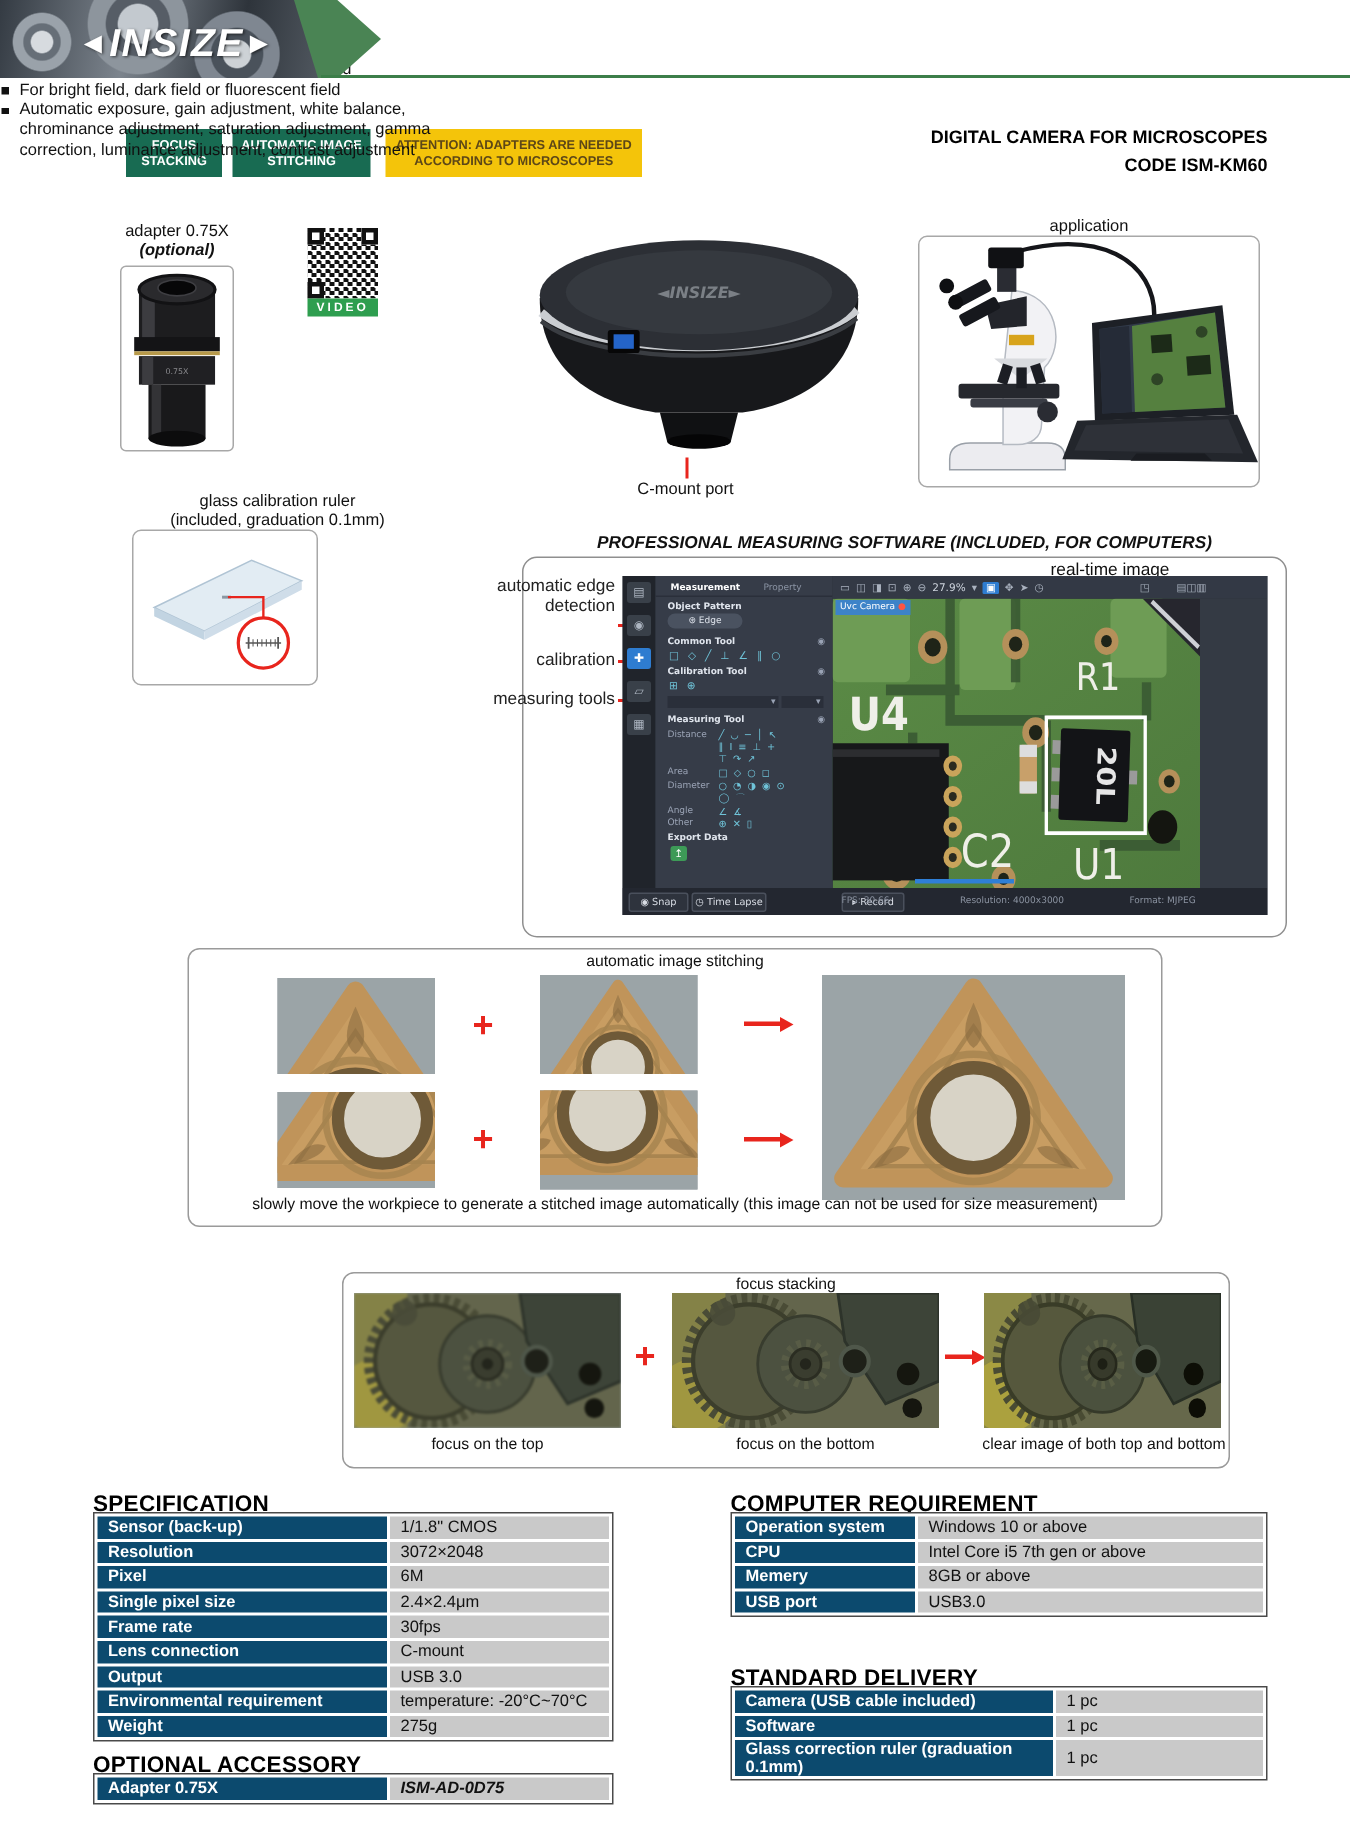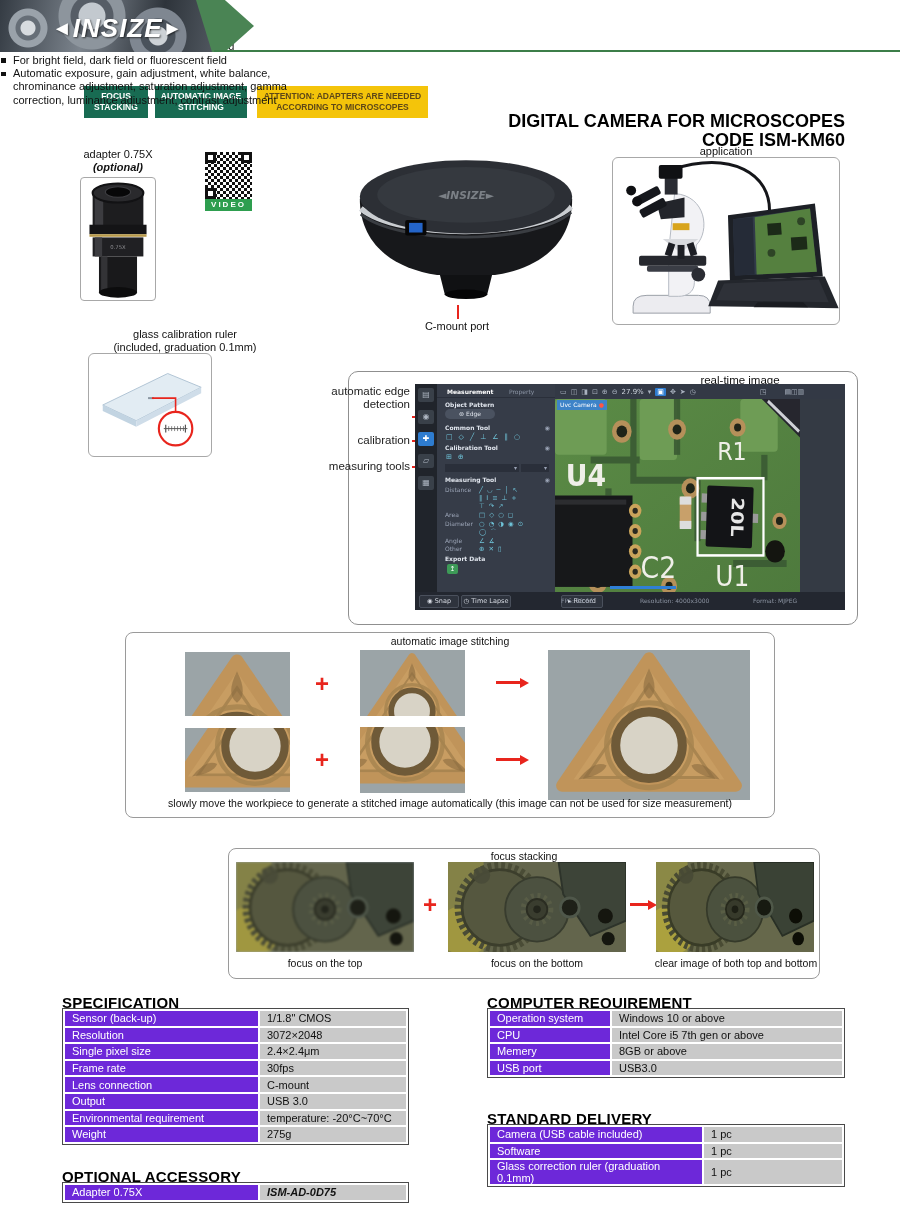--- a/index.html
+++ b/index.html
@@ -23,21 +23,21 @@
     clip-path:polygon(0 0,72% 0,100% 50%,72% 100%,0 100%);z-index:1;}
   #hdr-line{left:214px;top:50px;width:686px;height:2px;background:#3c7e49;z-index:1;}
   #brand{left:52px;top:13px;z-index:3;color:#fff;font-style:italic;font-weight:bold;font-size:26px;
     letter-spacing:1px;text-shadow:1px 1px 2px rgba(0,0,0,.6);}
   #brand .ar{font-style:normal;font-size:20px;vertical-align:2px;}
   
   .badge-g{background:#186b52;color:#fff;font-weight:bold;font-size:8.5px;line-height:1.3;
     display:flex;align-items:center;justify-content:center;text-align:center;}
   .badge-y{background:#f4c40a;color:#5d4717;font-weight:bold;font-size:8.5px;line-height:1.35;
     display:flex;flex-direction:column;align-items:center;justify-content:center;text-align:center;}
-  #title{right:55px;top:82px;text-align:right;font-weight:bold;font-size:18px;line-height:19px;color:#000;margin-top:30px;}
+  #title{right:55px;top:82px;text-align:right;font-weight:bold;font-size:12px;line-height:19px;color:#000;}
   
   .red-plus{color:#e8251d;font-weight:bold;font-size:24px;line-height:24px;}
   .r-arrow{position:absolute;width:24px;height:3px;background:#e8251d;}
   .r-arrow::after{content:'';position:absolute;left:100%;top:50%;transform:translateY(-50%);
     border-left:9px solid #e8251d;border-top:5px solid transparent;border-bottom:5px solid transparent;}
   .lead{position:absolute;background:#e8251d;}
   
   #features{left:62px;top:470px;width:300px;margin:0;padding:0;list-style:none;}
   #features li{position:relative;padding-left:13px;font-size:11px;line-height:13.4px;color:#111;}
   #features li::before{content:'';position:absolute;left:1px;top:4.5px;width:4.5px;height:4.5px;background:#111;}
@@ -63,21 +63,21 @@
   .sstat{position:absolute;top:5px;font-size:6px;color:#8b93a1;white-space:nowrap;}
   .uvctab{position:absolute;left:142px;top:16px;height:10px;background:#3d83c8;color:#fff;font-size:6px;
     line-height:10px;padding:0 3px;z-index:5;}
   .uvctab .x{color:#ff5544;font-weight:bold;}
   
   .imgbx{position:absolute;overflow:hidden;background:#9ba4a7;}
   .cap{font-size:10.5px;color:#111;}
   
   .dtable{border-collapse:separate;border-spacing:2px;background:#fff;border:1px solid #4a4a4a;table-layout:fixed;}
   .dtable td{font-size:11px;padding:0 7px;height:14.6px;vertical-align:middle;overflow:hidden;}
-  .dtable td.k{background:#6d28d9;color:#fff;font-weight:normal;margin-left:26px;}
+  .dtable td.k{background:#0c4a6e;color:#fff;font-weight:bold;margin-left:26px;}
   .dtable td.v{background:#c9c9c9;color:#111;}
   #sd-table td{line-height:12px;}
 </style>
 </head>
 <body>
 
 <div id="page">
 
   <svg width="0" height="0" style="position:absolute">
     <defs>
@@ -238,20 +238,21 @@
 
   <ul id="features">
       <li>To be used with computers</li>
       <li>Sony Exmor back-illuminated CMOS sensor</li>
       <li>USB3.0 transmission</li>
       <li>Measuring software for computers is included</li>
       <li>For bright field, dark field or fluorescent field</li>
       <li>Automatic exposure, gain adjustment, white balance, chrominance adjustment, saturation adjustment, gamma correction, luminance adjustment, contrast adjustment</li>
     </ul>
 
+  <div class="abs ctr b" style="left:348px;top:356px;width:510px;font-size:11.5px;">PROFESSIONAL MEASURING SOFTWARE (INCLUDED, FOR COMPUTERS)</div>
   <div class="abs bx" style="left:348px;top:371px;width:510px;height:254px;border-radius:10px;border-color:#8f8f8f;"></div>
 
   <div class="co" style="left:300px;top:385px;width:110px;">automatic edge detection</div>
   <div class="lead" style="left:412px;top:416px;width:24px;height:1.5px;"></div>
   <div class="co" style="left:300px;top:434px;width:110px;">calibration</div>
   <div class="lead" style="left:412px;top:440px;width:24px;height:1.5px;"></div>
   <div class="co" style="left:300px;top:460px;width:110px;">measuring tools</div>
   <div class="lead" style="left:412px;top:466px;width:24px;height:1.5px;"></div>
   <div class="abs lbl ctr" style="left:690px;top:374px;width:100px;font-size:11.5px;">real-time image</div>
   <div class="lead" style="left:737px;top:387px;width:1.5px;height:68px;"></div>
@@ -470,20 +471,24 @@
     <tbody>
         <tr>
         <td class="k">Sensor (back-up)</td>
         <td class="v">1/1.8" CMOS</td>
       </tr>
         <tr>
         <td class="k">Resolution</td>
         <td class="v">3072×2048</td>
       </tr>
         <tr>
+        <td class="k">Pixel</td>
+        <td class="v">6M</td>
+      </tr>
+        <tr>
         <td class="k">Single pixel size</td>
         <td class="v">2.4×2.4μm</td>
       </tr>
         <tr>
         <td class="k">Frame rate</td>
         <td class="v">30fps</td>
       </tr>
         <tr>
         <td class="k">Lens connection</td>
         <td class="v">C-mount</td>

